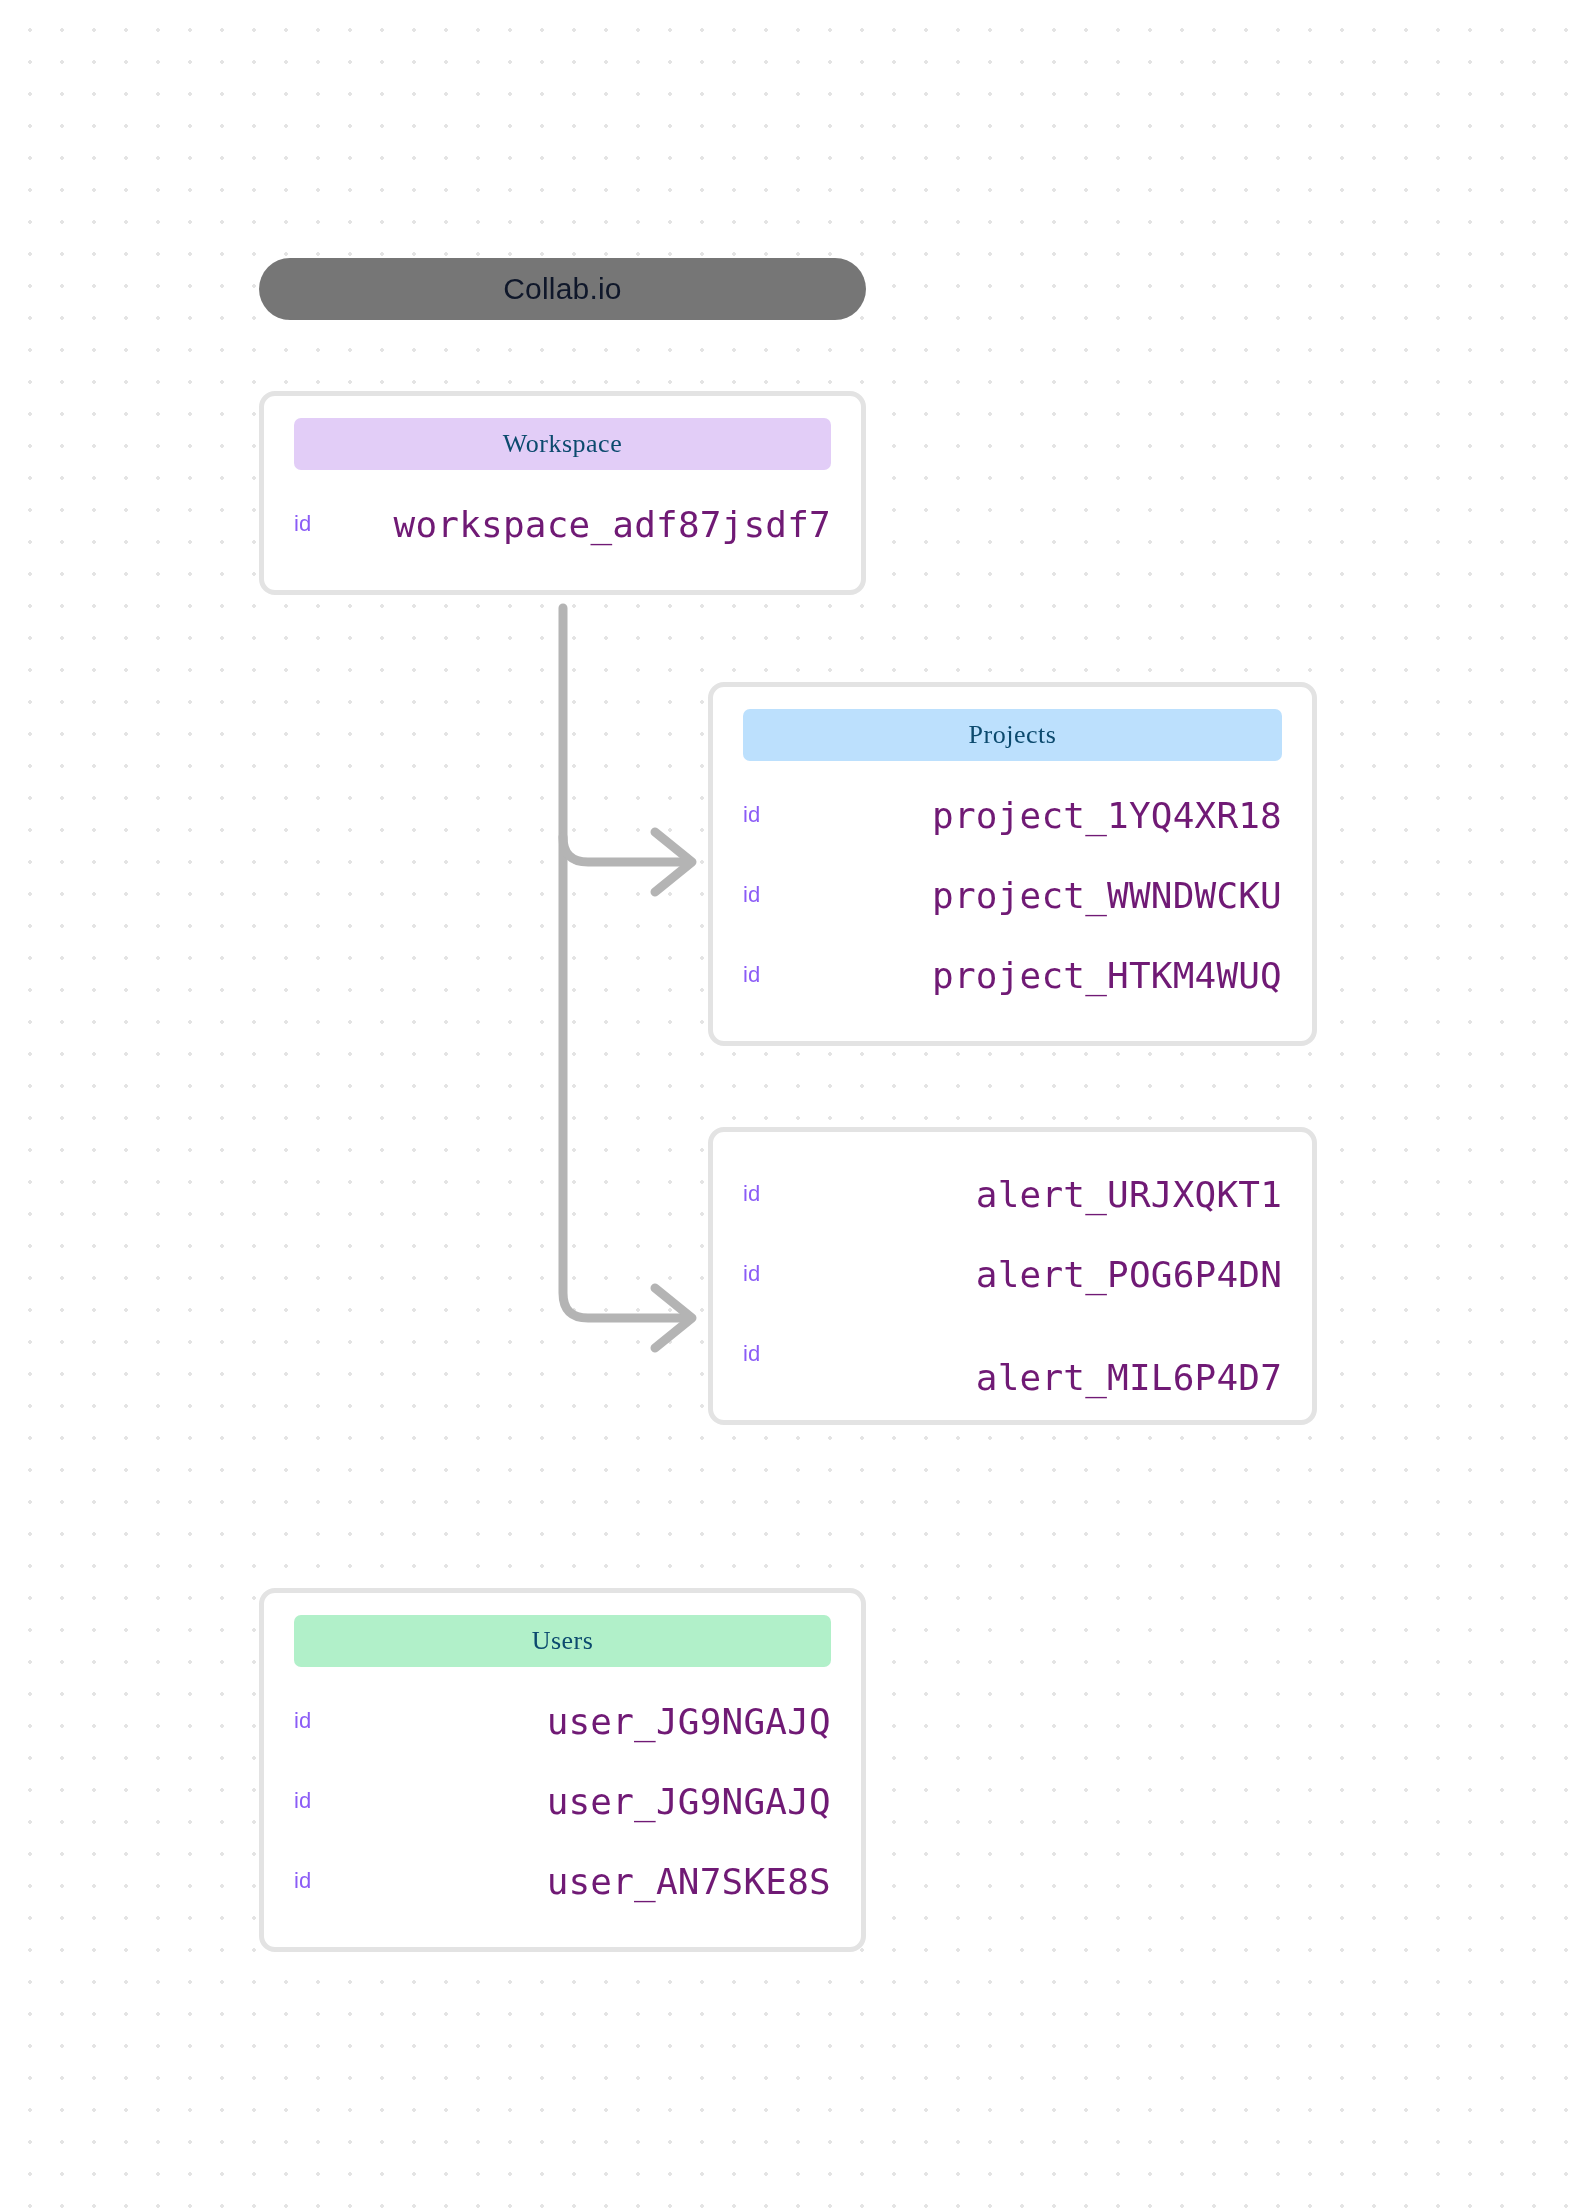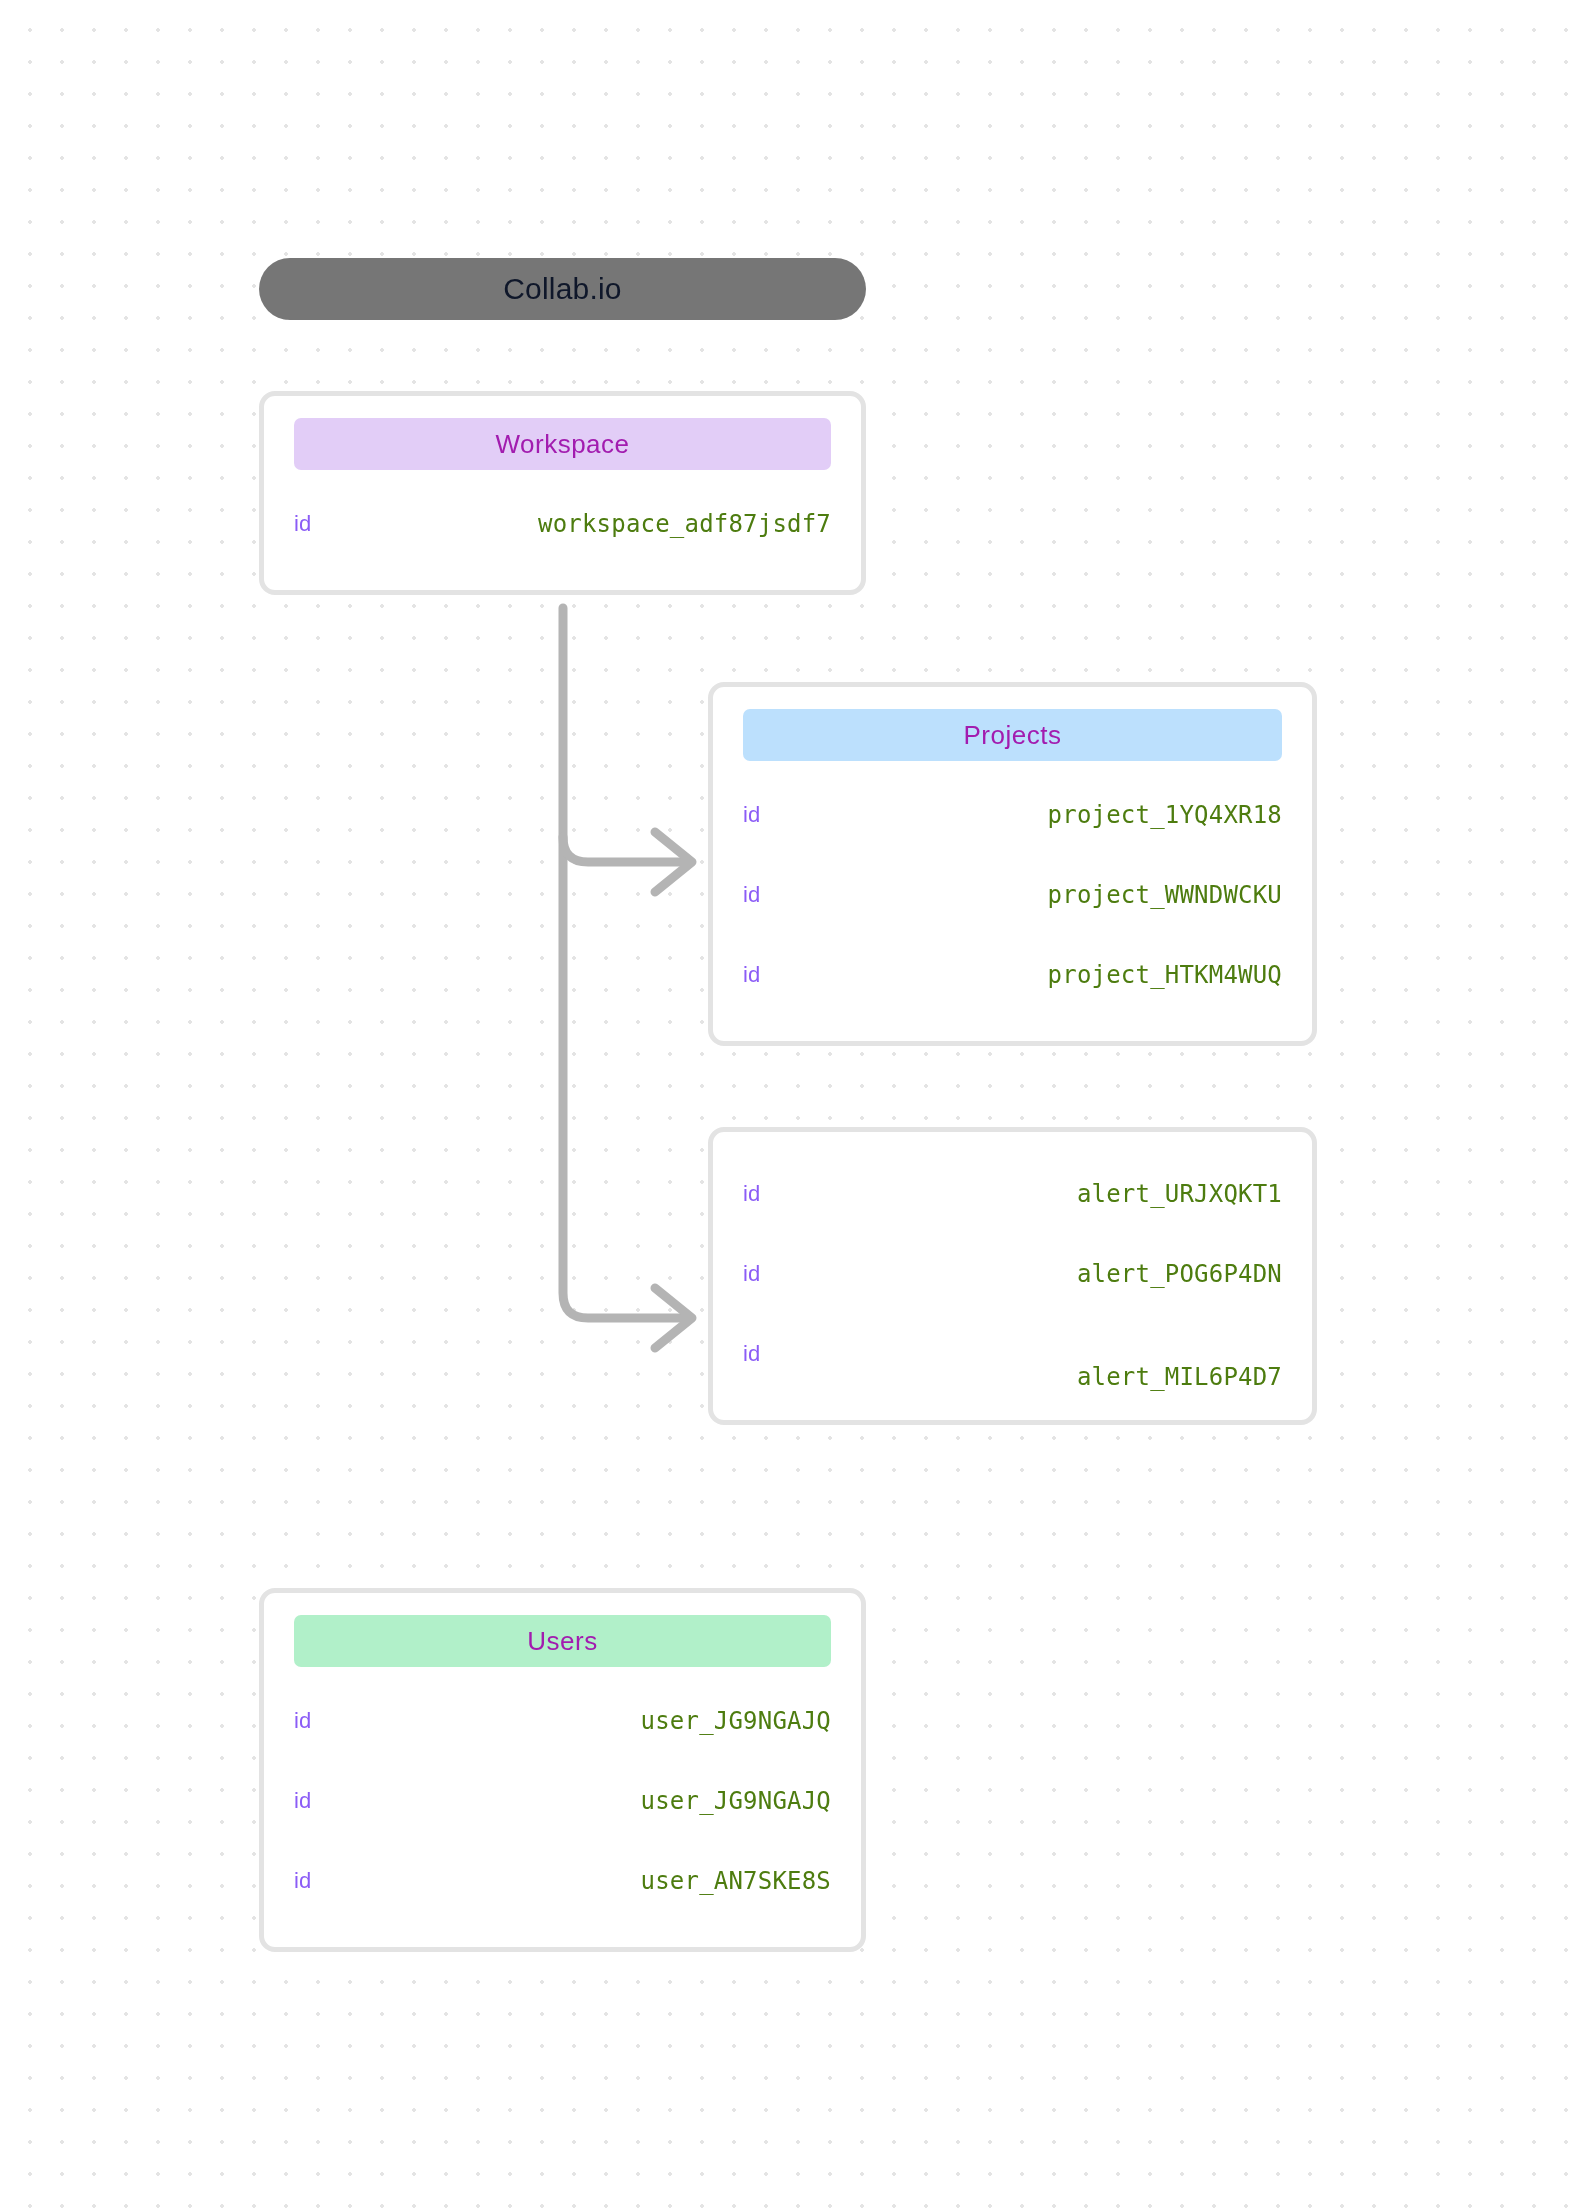--- a/index.html
+++ b/index.html
@@ -65,40 +65,40 @@
   }
   .card-title-chip {
     height: 52px;
     border-radius: 7px;
     display: flex;
     align-items: center;
     justify-content: center;
     margin-bottom: 14px;
   }
   .card-title-chip .chip-text {
-    font-family: Liberation Sans, sans-serif;
+    font-family: Liberation Serif, serif;
     font-size: 26px;
-    color: #a21caf;
+    color: #0c4a6e;
     letter-spacing: 0.5px;
   }
   .field-row {
     height: 80px;
     display: flex;
     align-items: center;
     justify-content: space-between;
   }
   .field-key {
     font-family: "Liberation Sans", sans-serif;
     font-size: 22px;
     color: #8b5cf6;
   }
   .field-value {
     font-family: "DejaVu Sans Mono", monospace;
-    font-size: 24px;
-    color: #4d7c0f;
+    font-size: 36px;
+    color: #701a75;
     letter-spacing: 0.2px;
     white-space: nowrap;
   }
   .field-row.shifted .field-value {
     position: relative;
     top: 23px;
   }
 
   
   #card-workspace { left: 259px; top: 391px; width: 607px; }

